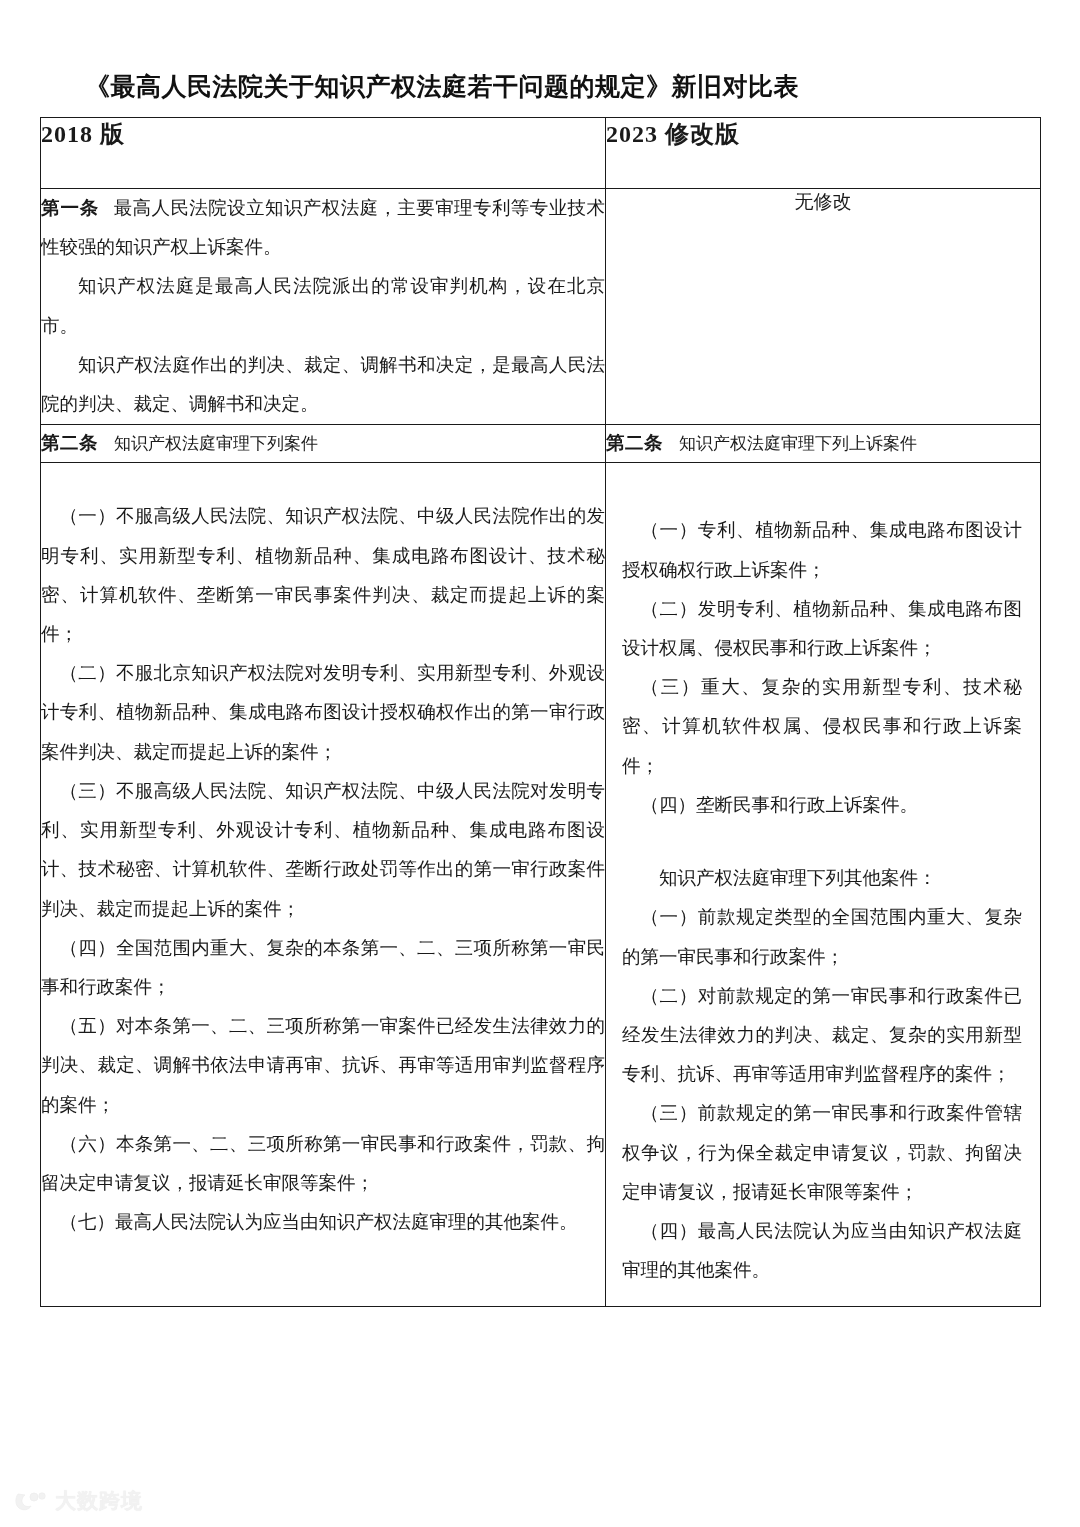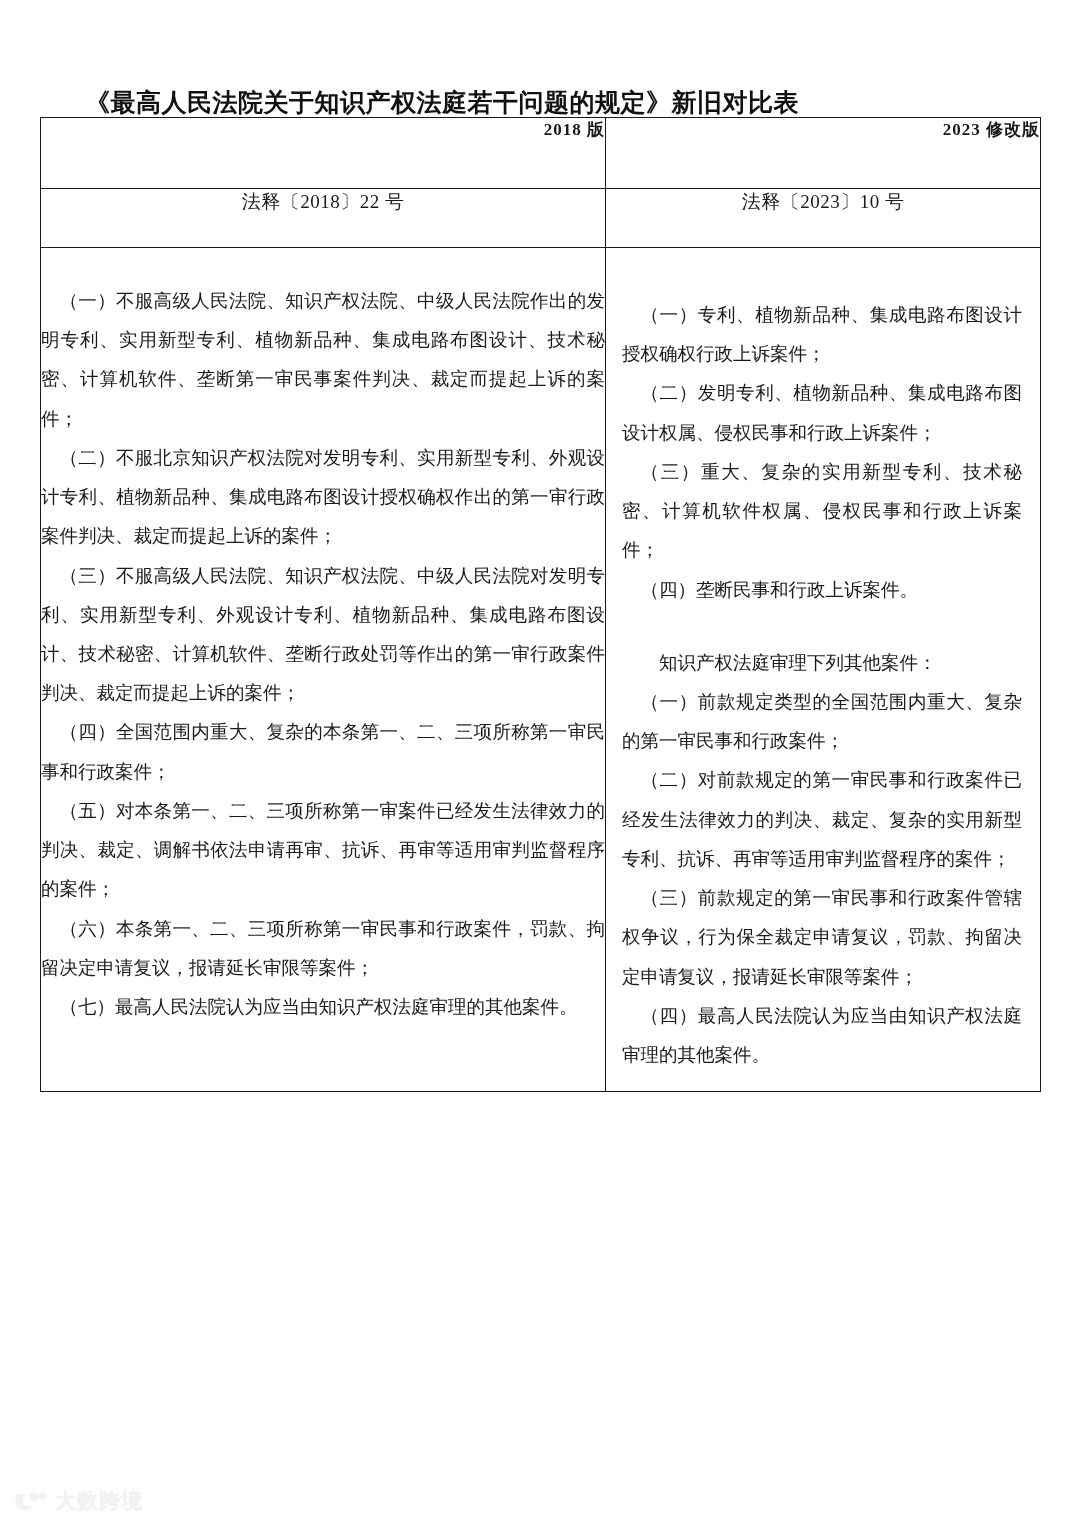--- a/index.html
+++ b/index.html
@@ -14,21 +14,21 @@
     background: #ffffff;
     font-family: "Liberation Serif", "DejaVu Serif", serif;
     color: #1a1a1a;
     overflow: hidden;
     box-sizing: border-box;
   }
 
   .doc-title {
     position: absolute;
     left: 0;
-    top: 86px;
+    top: 70px;
     width: 884px;
     text-align: center;
     font-size: 25px;
     font-weight: bold;
     letter-spacing: 0.5px;
     color: #111;
   }
 
   .compare-table {
     position: absolute;
@@ -41,23 +41,23 @@
   .compare-table td {
     border: 1.6px solid #1a1a1a;
     vertical-align: top;
     padding: 0;
   }
   .col-left  { width: 565px; }
   .col-right { width: 435px; }
 
   .hdr-cell {
     height: 70px;
-    text-align: right;
+    text-align: left;
     vertical-align: middle;
-    font-size: 17px;
+    font-size: 24px;
     font-weight: bold;
     letter-spacing: 1px;
   }
   .sub-cell {
     height: 58px;
     text-align: center;
     vertical-align: middle;
     font-size: 19px;
     letter-spacing: 0.5px;
   }
@@ -154,26 +154,46 @@
       <col class="col-left">
       <col class="col-right">
     </colgroup>
     <tbody>
 
       <tr>
         <td class="hdr-cell">2018 版</td>
         <td class="hdr-cell">2023 修改版</td>
       </tr>
 
-      <tr>
-        <td class="sub-cell">法释〔2018〕22 号</td>
-        <td class="sub-cell">法释〔2023〕10 号</td>
-      </tr>
-
-
+
+      <tr>
+        <td class="body-cell">
+          <p class="para art1-first">
+            <span class="lead">第一条</span><span class="lead-gap"></span><span>最高人民法院设立知识产权法庭，主要审理专利等专业技术性较强的知识产权上诉案件。</span>
+          </p>
+          <p class="para indent2">知识产权法庭是最高人民法院派出的常设审判机构，设在北京市。</p>
+          <p class="para indent2">知识产权法庭作出的判决、裁定、调解书和决定，是最高人民法院的判决、裁定、调解书和决定。</p>
+        </td>
+        <td class="center-cell">
+          <span>无修改</span>
+        </td>
+      </tr>
+
+      <tr>
+        <td class="art2-row-cell">
+          <div class="art-head">
+            <span class="art-no">第二条</span><span class="art-txt">知识产权法庭审理下列案件</span>
+          </div>
+        </td>
+        <td class="art2-row-cell">
+          <div class="art-head">
+            <span class="art-no">第二条</span><span class="art-txt">知识产权法庭审理下列上诉案件</span>
+          </div>
+        </td>
+      </tr>
 
       <tr>
         <td class="body-cell">
           <div class="blank-line"></div>
           <p class="para indent1">（一）不服高级人民法院、知识产权法院、中级人民法院作出的发明专利、实用新型专利、植物新品种、集成电路布图设计、技术秘密、计算机软件、垄断第一审民事案件判决、裁定而提起上诉的案件；</p>
           <p class="para indent1">（二）不服北京知识产权法院对发明专利、实用新型专利、外观设计专利、植物新品种、集成电路布图设计授权确权作出的第一审行政案件判决、裁定而提起上诉的案件；</p>
           <p class="para indent1">（三）不服高级人民法院、知识产权法院、中级人民法院对发明专利、实用新型专利、外观设计专利、植物新品种、集成电路布图设计、技术秘密、计算机软件、垄断行政处罚等作出的第一审行政案件判决、裁定而提起上诉的案件；</p>
           <p class="para indent1">（四）全国范围内重大、复杂的本条第一、二、三项所称第一审民事和行政案件；</p>
           <p class="para indent1">（五）对本条第一、二、三项所称第一审案件已经发生法律效力的判决、裁定、调解书依法申请再审、抗诉、再审等适用审判监督程序的案件；</p>
           <p class="para indent1">（六）本条第一、二、三项所称第一审民事和行政案件，罚款、拘留决定申请复议，报请延长审限等案件；</p>

